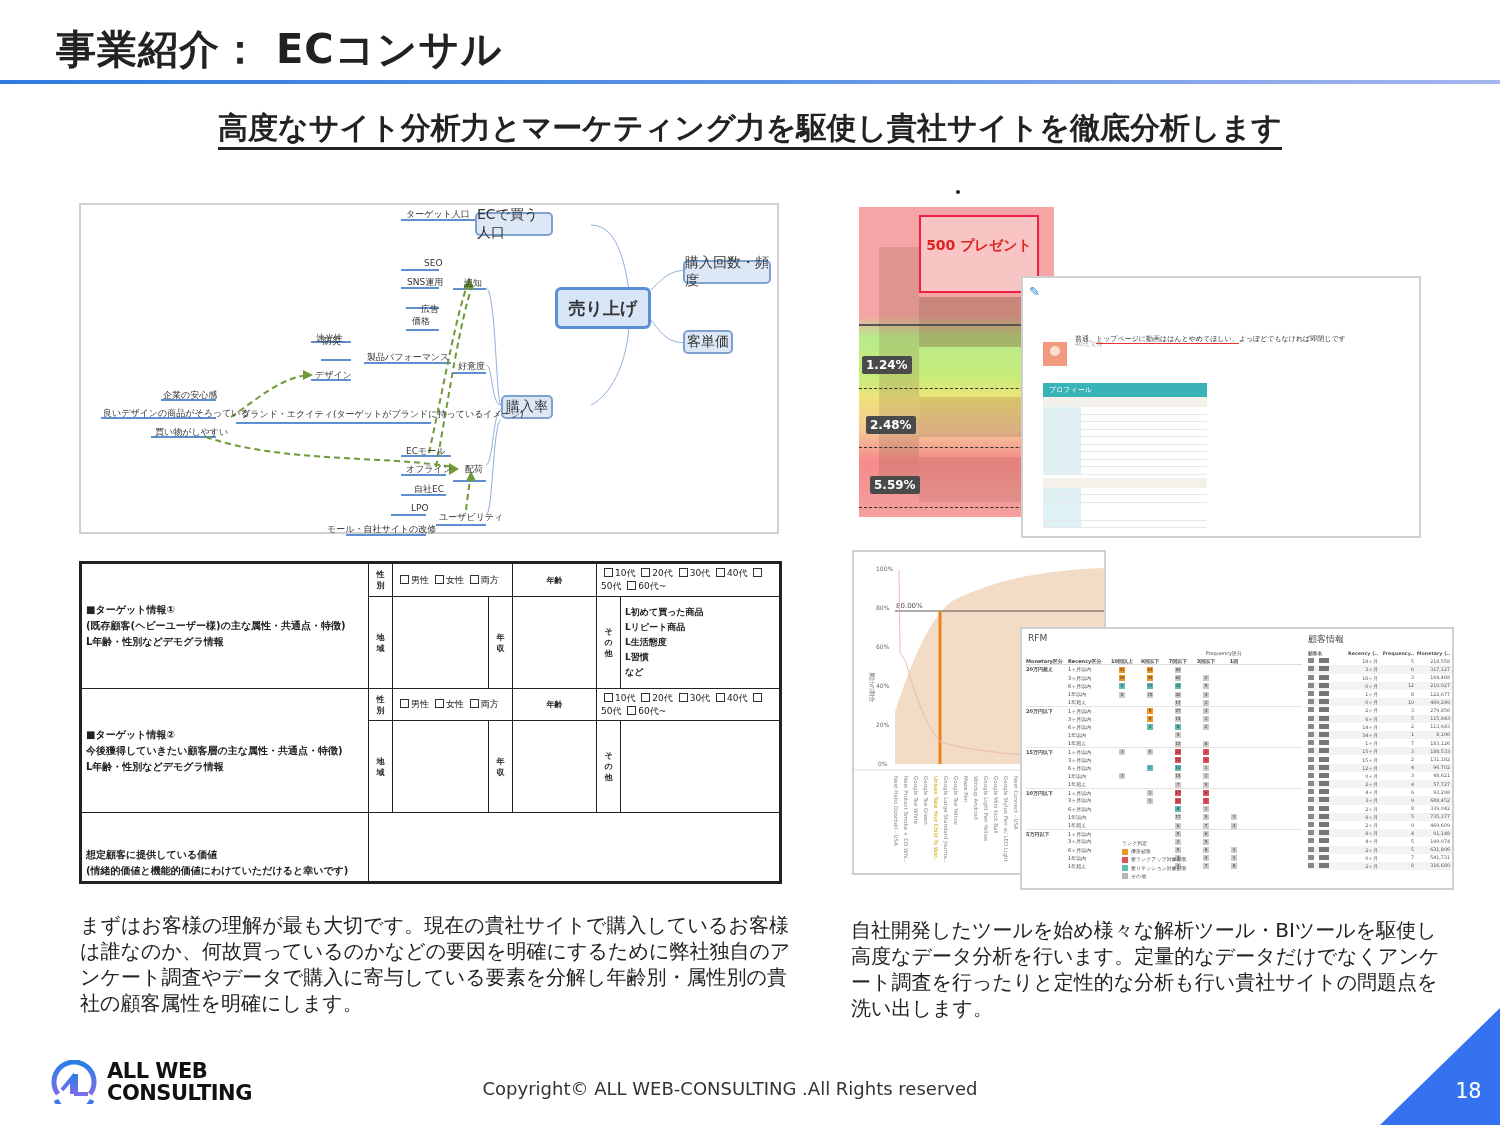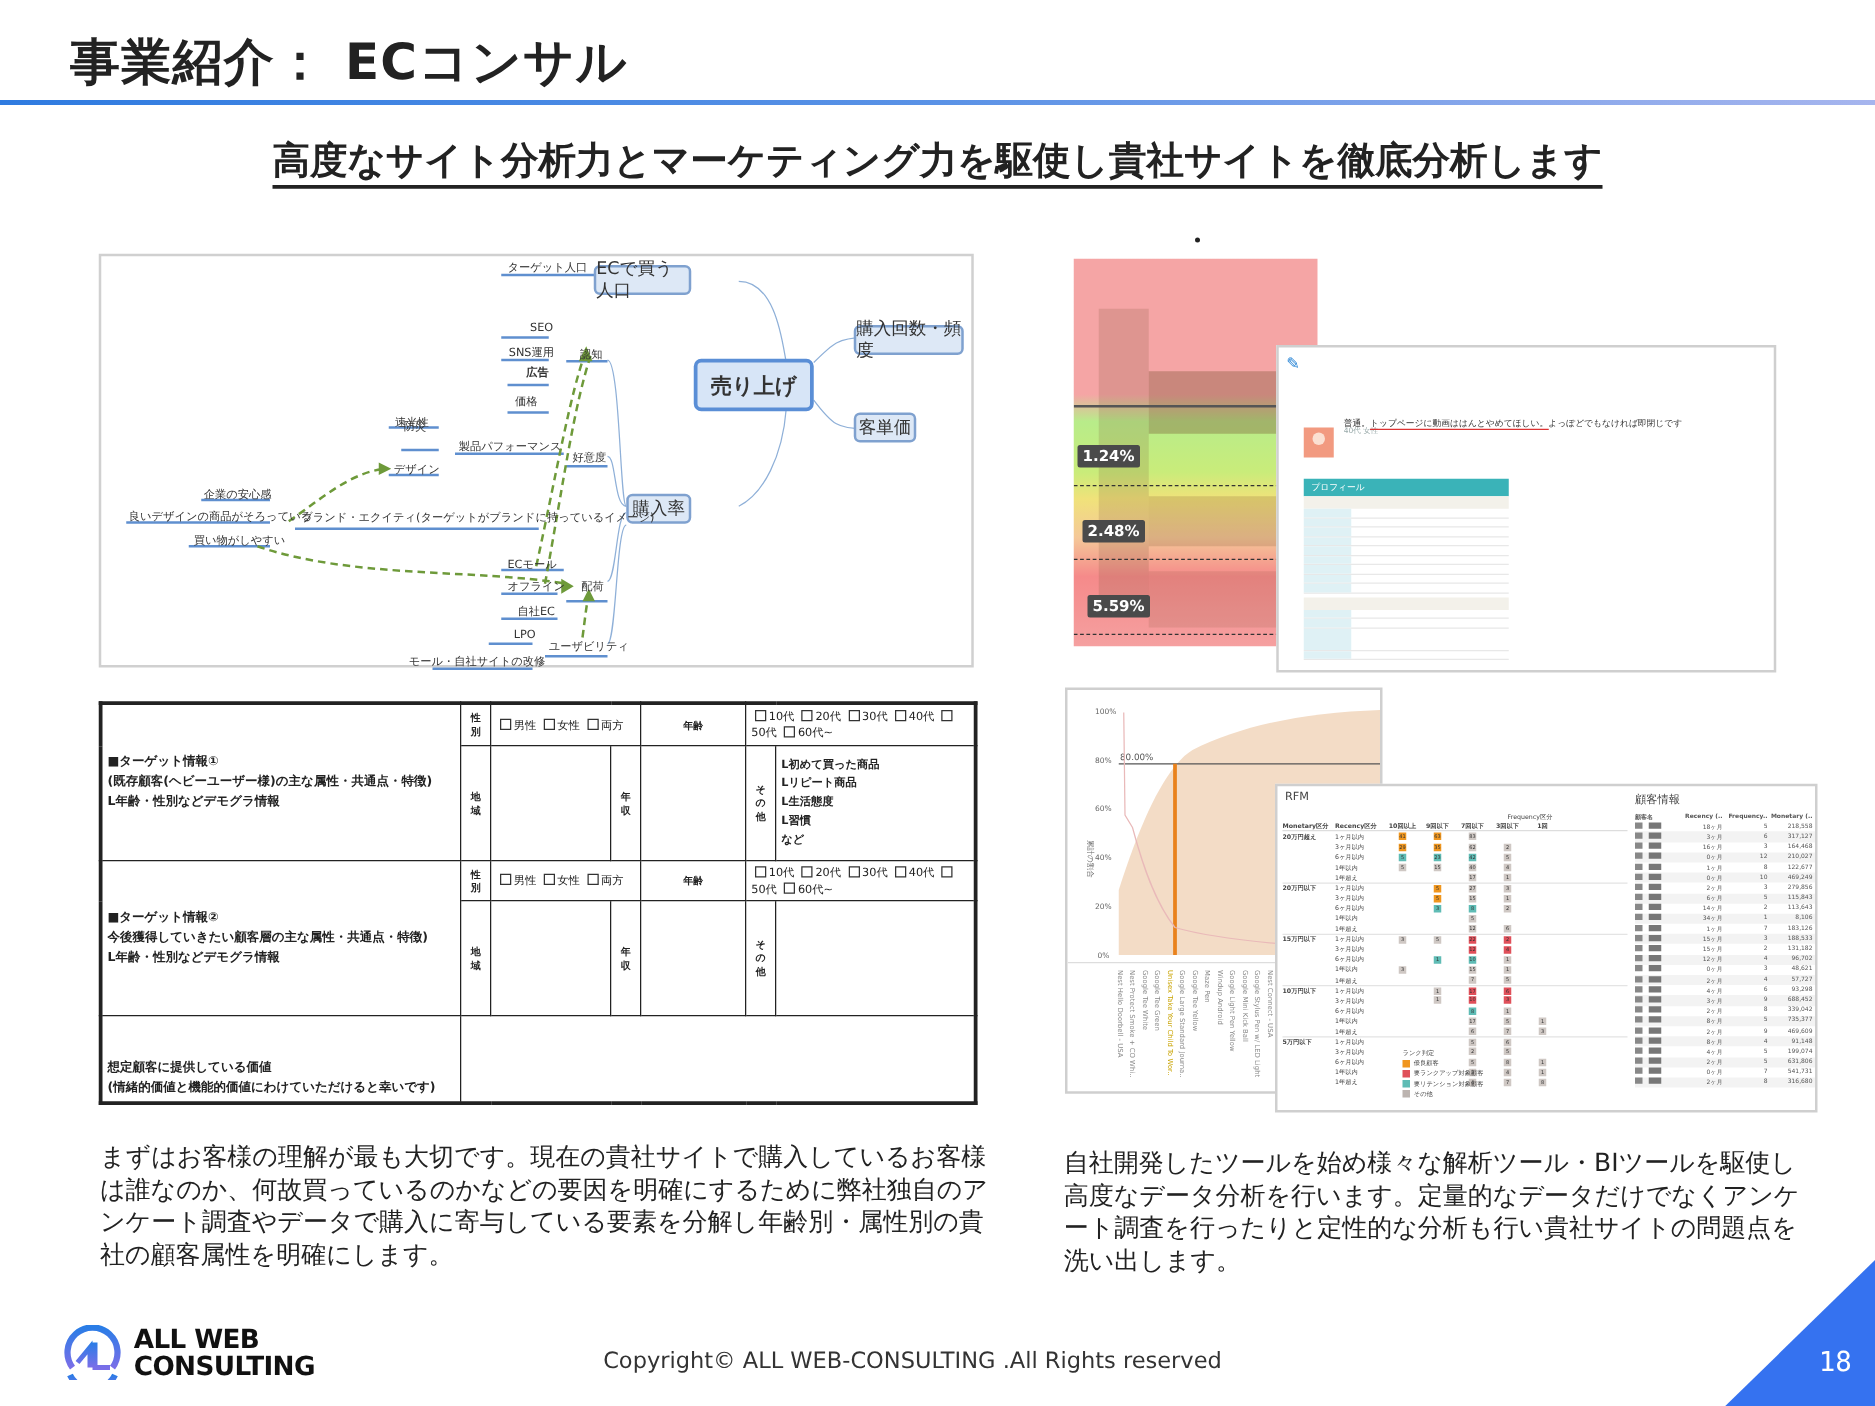--- a/index.html
+++ b/index.html
@@ -140,21 +140,21 @@
 
   <div class="mm-node" style="left:394px;top:7px;width:78px;height:24px;">ECで買う人口</div>
   <div class="mm-node mm-root" style="left:474px;top:82px;width:96px;height:42px;">売り上げ</div>
   <div class="mm-node" style="left:602px;top:55px;width:88px;height:24px;">購入回数・頻度</div>
   <div class="mm-node" style="left:602px;top:125px;width:50px;height:24px;">客単価</div>
   <div class="mm-node" style="left:420px;top:190px;width:52px;height:24px;">購入率</div>
 
   <div class="mm-label" style="left:325px;top:3px;">ターゲット人口</div>
   <div class="mm-label" style="left:343px;top:53px;">SEO</div>
   <div class="mm-label" style="left:326px;top:71px;">SNS運用</div>
-  <div class="mm-label" style="left:340px;top:87px;font-weight:bold;">広告</div>
+  <div class="mm-label" style="left:340px;top:98px;">広告</div>
   <div class="mm-label" style="left:383px;top:72px;">認知</div>
   <div class="mm-label" style="left:331px;top:110px;">価格</div>
   <div class="mm-label" style="left:377px;top:155px;">好意度</div>
   <div class="mm-label" style="left:286px;top:146px;">製品パフォーマンス</div>
   <div class="mm-label" style="left:235px;top:127px;">速光性</div>
   <div class="mm-label" style="left:242px;top:130px;">防災</div>
   <div class="mm-label" style="left:234px;top:164px;">デザイン</div>
   <div class="mm-label" style="left:82px;top:184px;">企業の安心感</div>
   <div class="mm-label" style="left:22px;top:202px;">良いデザインの商品がそろっている</div>
   <div class="mm-label" style="left:74px;top:221px;">買い物がしやすい</div>
@@ -251,20 +251,21 @@
       <div>(情緒的価値と機能的価値にわけていただけると幸いです)</div>
     </td>
     <td colspan="6"></td>
   </tr>
 </tbody>
   </table>
 
 <div class="hm-dot"></div>
 <div class="heatmap">
   <div class="hm-block" style="left:20px;top:40px;width:40px;height:240px;opacity:0.5;"></div>
+  <div class="hm-banner">500 プレゼント</div>
   <div class="hm-block" style="left:60px;top:90px;width:120px;height:50px;"></div>
   <div class="hm-block" style="left:60px;top:190px;width:120px;height:40px;opacity:0.6;"></div>
   <div class="hm-block" style="left:60px;top:250px;width:120px;height:45px;opacity:0.4;"></div>
   <div class="hm-solid"></div>
   <div class="hm-line" style="top:181px;"></div>
   <div class="hm-line" style="top:240px;"></div>
   <div class="hm-line" style="top:300px;"></div>
   <div class="hm-badge" style="left:3px;top:149px;">1.24%</div>
   <div class="hm-badge" style="left:7px;top:209px;">2.48%</div>
   <div class="hm-badge" style="left:11px;top:269px;">5.59%</div>

